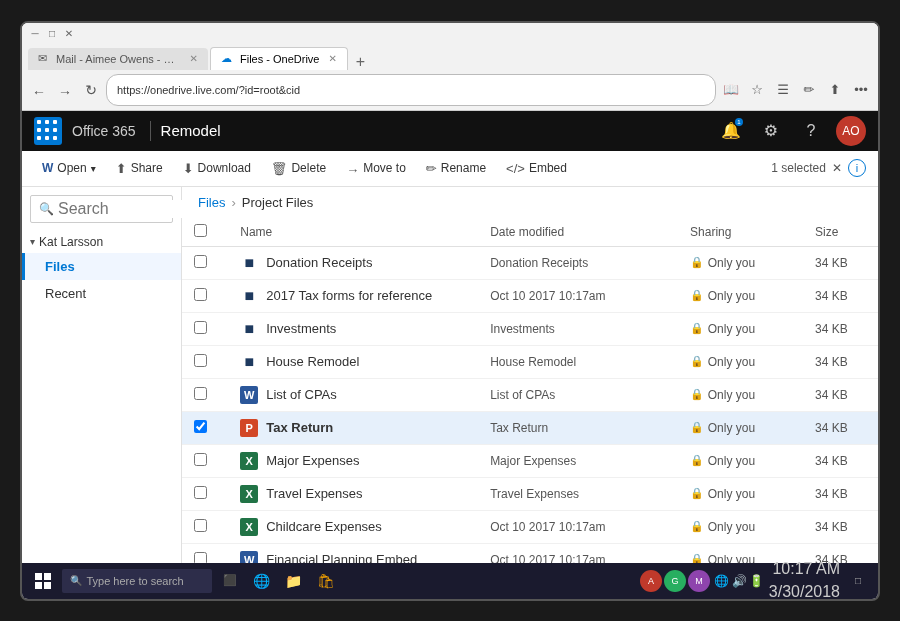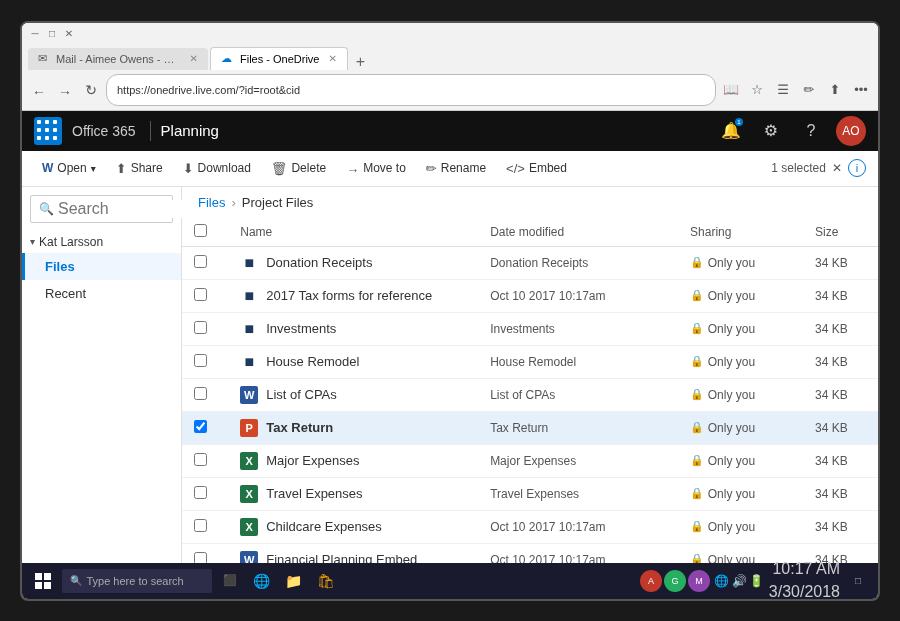--- a/index.html
+++ b/index.html
@@ -530,21 +530,21 @@
           <div class="grid-dot"></div>
             <div class="grid-dot"></div>
             <div class="grid-dot"></div>
           <div class="grid-dot"></div>
             <div class="grid-dot"></div>
             <div class="grid-dot"></div>
         </div>
       </div>
       <span class="office365-text">Office 365</span>
       <div class="divider-v"></div>
-      <span class="onedrive-text">Planning</span>
+      <span class="onedrive-text">Remodel</span>
       <div class="header-spacer"></div>
       <button class="header-icon-btn">
         🔔
         <span class="notif-badge">1</span>
       </button>
       <button class="header-icon-btn">⚙</button>
       <button class="header-icon-btn">?</button>
       <div class="avatar-img">AO</div>
     </div>
 

